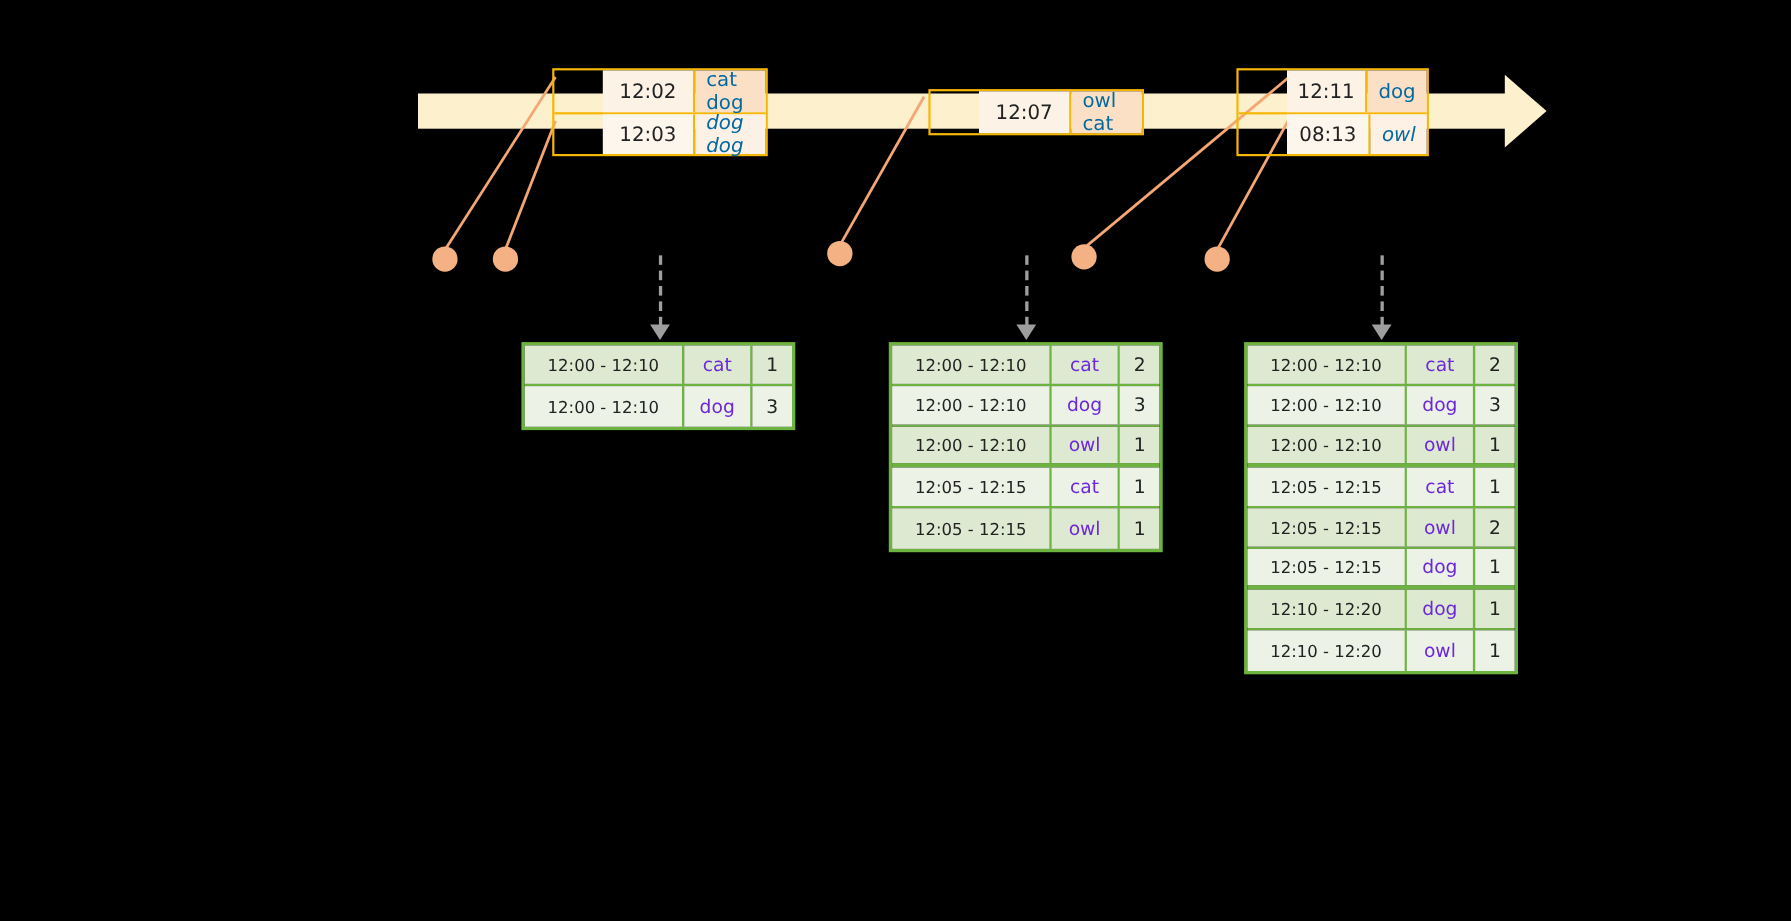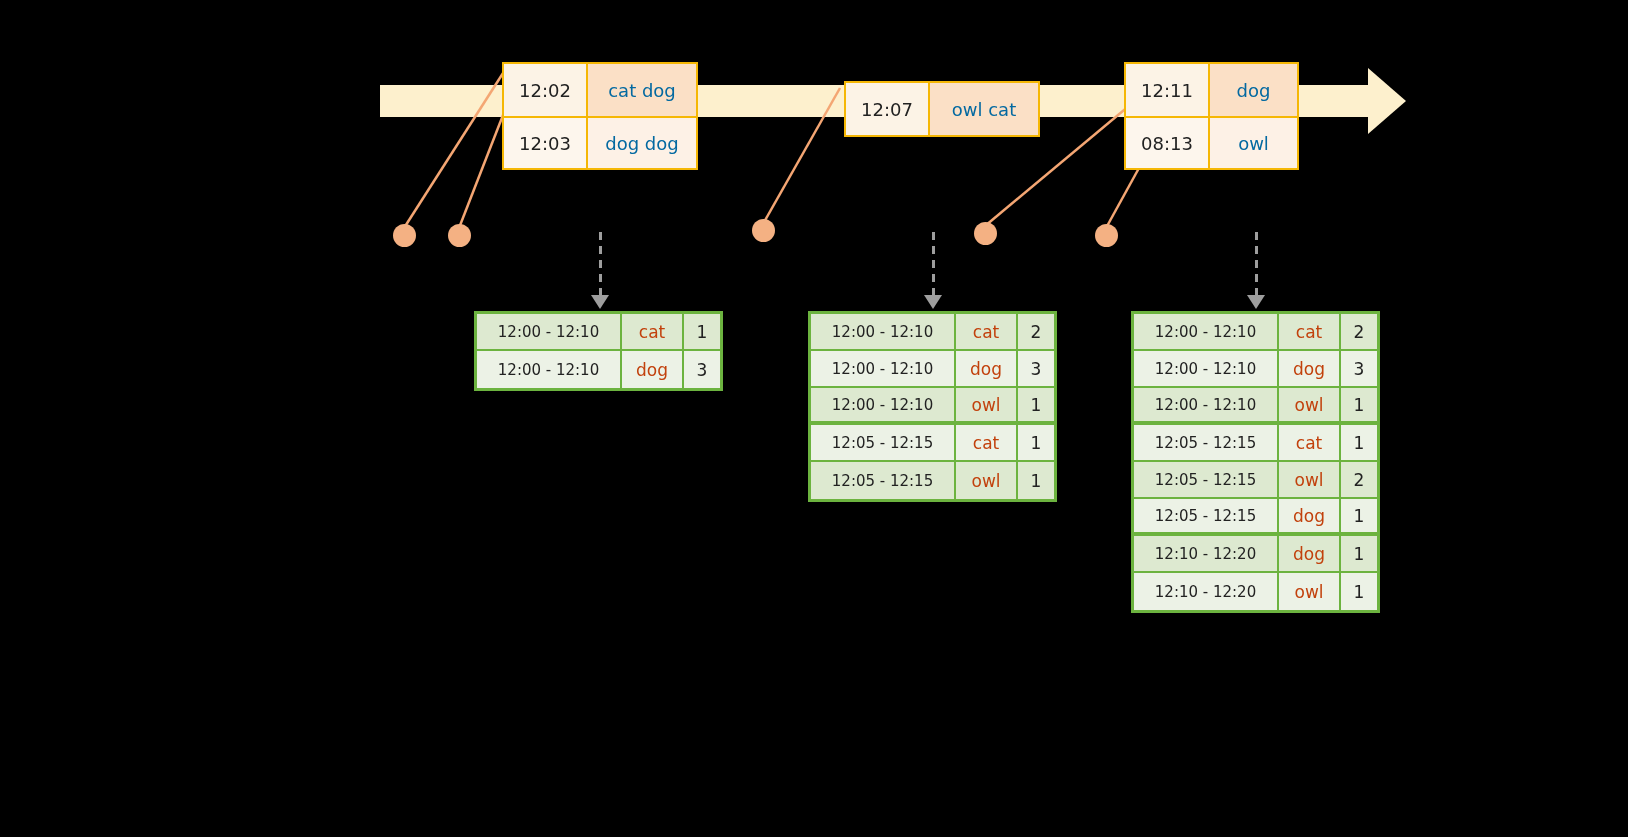--- a/index.html
+++ b/index.html
@@ -10,31 +10,31 @@
 
   
   .timeline-bar{position:absolute;left:380px;top:85px;width:995px;height:32px;
     background:#fdf0cd;}
   .timeline-arrow{position:absolute;left:1368px;top:68px;width:0;height:0;
     border-top:33px solid transparent;border-bottom:33px solid transparent;
     border-left:38px solid #fdf0cd;}
 
   
   .event-box{position:absolute;border:2px solid #f5b705;box-sizing:border-box;}
-  .event-row{display:flex;height:52px;box-sizing:border-box;}
+  .event-row{display:flex;height:38px;box-sizing:border-box;padding-left:44px;}
   .event-row + .event-row{border-top:2px solid #f5b705;}
   .ev-time{width:84px;display:flex;align-items:center;justify-content:center;
     font-size:18px;color:#222;box-sizing:border-box;
     border-right:2px solid #f5b705;}
   .ev-text{flex:1;display:flex;align-items:center;justify-content:center;
     font-size:18px;color:#0369a1;box-sizing:border-box;padding:0 10px;}
   .ev-shade-a .ev-time{background:#fcf3e6;}
   .ev-shade-a .ev-text{background:#fbe0c6;}
   .ev-shade-b .ev-time{background:#fdf6ed;}
-  .ev-shade-b .ev-text{background:#fdf1e6;}
+  .ev-shade-b .ev-text{background:#fdf1e6;font-style:italic;}
 
   #event-box-1{left:502px;top:62px;width:196px;}
   #event-box-2{left:844px;top:81px;width:196px;}
   #event-box-3{left:1124px;top:62px;width:175px;}
 
   
   .dot{position:absolute;width:23px;height:23px;border-radius:50%;
     background:#f4b183;}
   .connector{position:absolute;left:0;top:0;width:1628px;height:837px;
     pointer-events:none;}
@@ -51,21 +51,21 @@
   
   .result-table{position:absolute;border:3px solid #6cb33f;box-sizing:border-box;}
   .rt-row{display:flex;height:37px;box-sizing:border-box;
     border-bottom:2px solid #6cb33f;}
   .rt-row:last-child{border-bottom:none;}
   .rt-row.group-end{border-bottom:4px solid #6cb33f;}
   .rt-win{display:flex;align-items:center;justify-content:center;
     font-size:15px;color:#222;box-sizing:border-box;
     border-right:2px solid #6cb33f;}
   .rt-key{display:flex;align-items:center;justify-content:center;
-    font-size:17px;color:#c2410c;box-sizing:border-box;
+    font-size:17px;color:#6d28d9;box-sizing:border-box;
     border-right:2px solid #6cb33f;}
   .rt-cnt{display:flex;align-items:center;justify-content:center;
     font-size:17px;color:#222;box-sizing:border-box;}
   .rt-row.shade-dark .rt-win,.rt-row.shade-dark .rt-key,.rt-row.shade-dark .rt-cnt{background:#dde9d0;}
   .rt-row.shade-light .rt-win,.rt-row.shade-light .rt-key,.rt-row.shade-light .rt-cnt{background:#ecf2e6;}
 
   #result-table-1{left:474px;top:311px;}
   #result-table-1 .rt-win{width:145px;}
   #result-table-1 .rt-key{width:62px;}
   #result-table-1 .rt-cnt{width:36px;}

